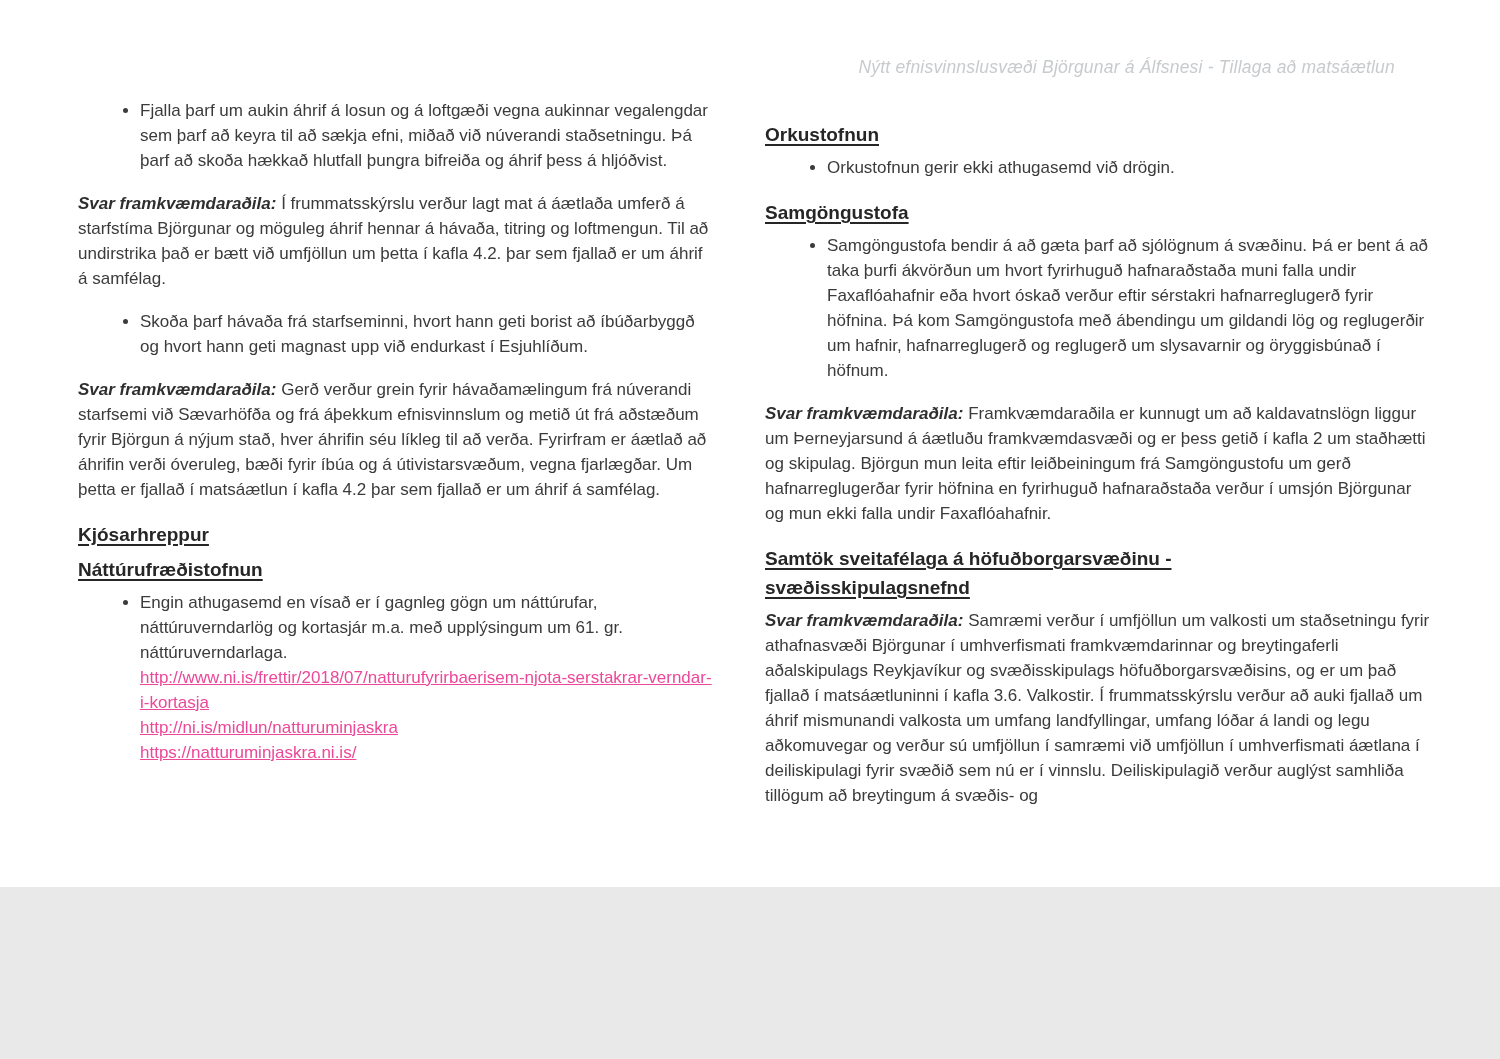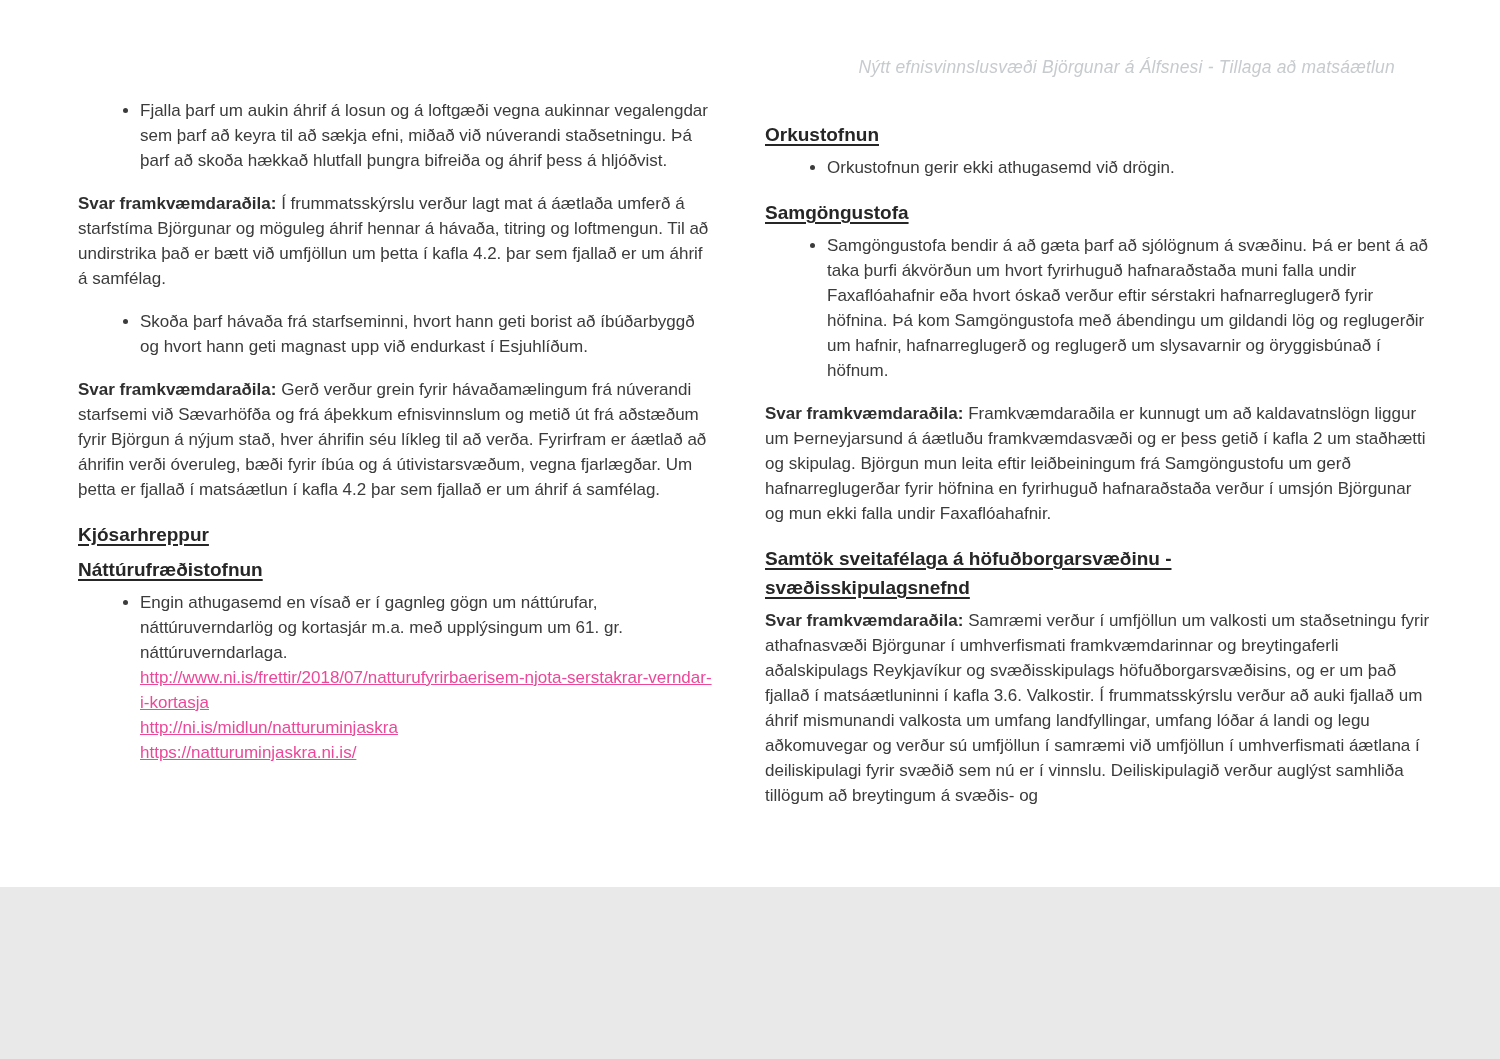--- a/index.html
+++ b/index.html
@@ -41,21 +41,21 @@
     font-size:19px;
     line-height:29px;
     font-weight:bold;
     color:#262626;
     text-decoration:underline;
     text-decoration-thickness:2px;
     text-underline-offset:3px;
   }
   h3.sec-wrap { max-width:480px; }
 
-  .svar-label { font-weight:bold; color:#2f2f2f; }
+  .svar-label { font-weight:bold; font-style:italic; color:#2f2f2f; }
 
   a.doc-link {
     display:block;
     color:#ec4899;
     text-decoration:underline;
     word-break:break-all;
     cursor:pointer;
   }
 
   .footer-logo {

